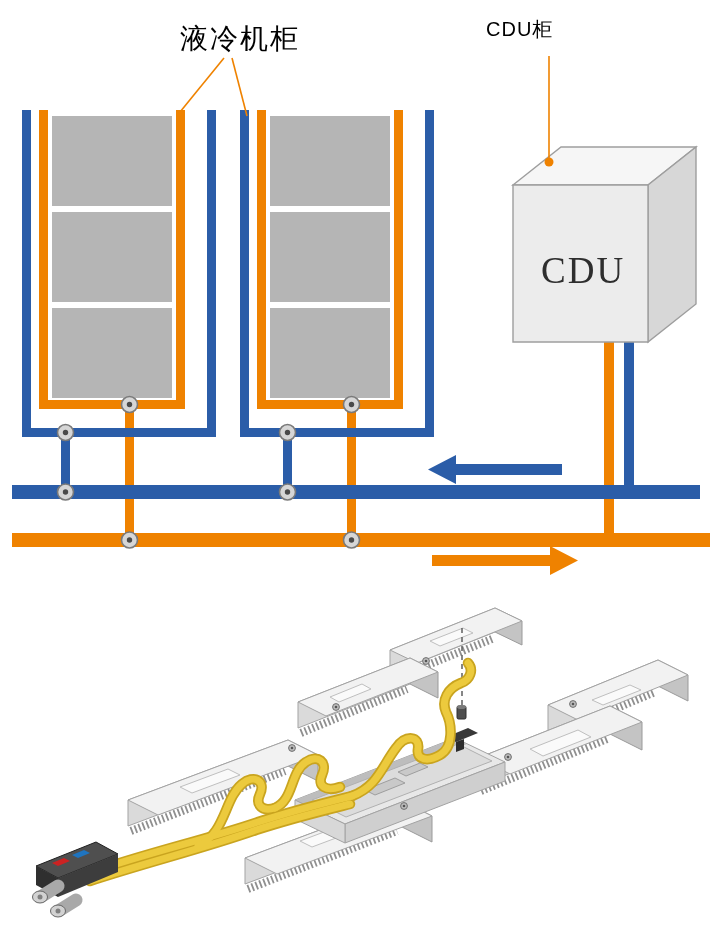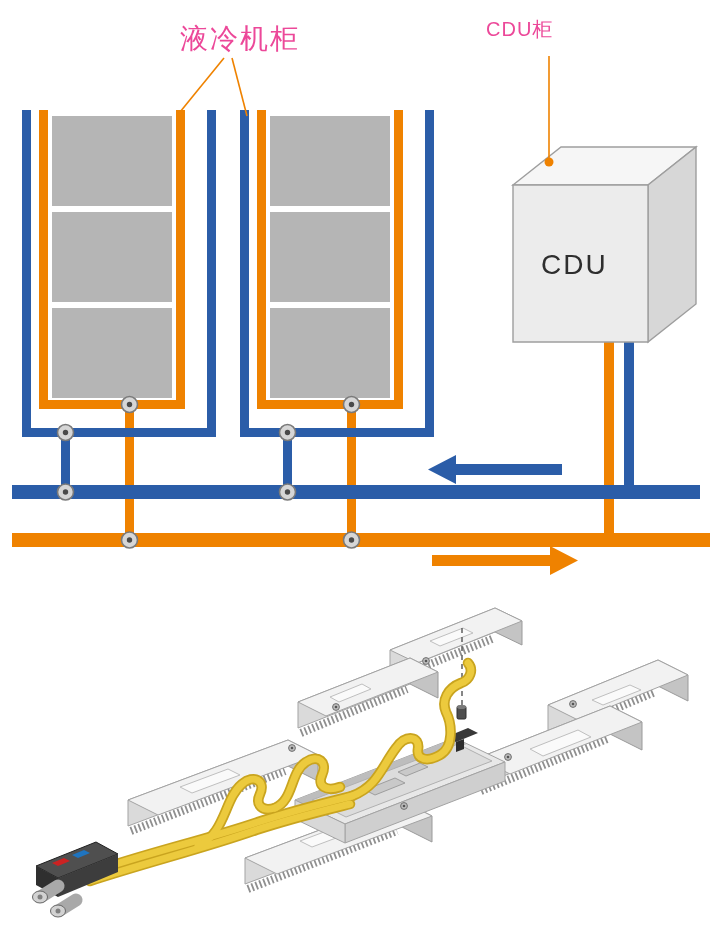--- a/index.html
+++ b/index.html
@@ -1,23 +1,23 @@
 <!DOCTYPE html>
 <html style="--pipe-blue: #2b5da8; --pipe-orange: #ef8200; --server-gray: #b5b5b5; --cdu-fill: #ececec; --hose-yellow: #ecca3d;"><head>
 <meta charset="utf-8">
 <style>
   html,body{margin:0;padding:0;background:#fff;}
   #stage{position:relative;width:712px;height:938px;background:#fff;overflow:hidden;
          font-family:"Liberation Sans",sans-serif;}
   #gfx{position:absolute;left:0;top:0;}
-  .label{position:absolute;color:#ec4899;white-space:nowrap;}
+  .label{position:absolute;color:#000000;white-space:nowrap;}
   #cab-label{left:180px;top:20px;font-size:28px;letter-spacing:2px;
              font-family:"DejaVu Serif","Liberation Serif",serif;}
   #cdu-cab-label{left:486px;top:16px;font-size:20px;letter-spacing:1px;}
-  #cdu-box-label{left:541px;top:249px;font-size:28px;letter-spacing:2px;color:#2e2e2e;}
+  #cdu-box-label{left:541px;top:249px;font-size:37px;letter-spacing:2px;color:#2e2e2e;font-family:Liberation Serif, serif;}
 
   
   .pb{fill:var(--pipe-blue,#2b5da8);}
   .po{fill:var(--pipe-orange,#ef8200);}
   .server{fill:var(--server-gray,#b5b5b5);}
   .lead{stroke:var(--pipe-orange,#ef8200);stroke-width:1.6;fill:none;}
   .valve circle{fill:#d6d6d6;stroke:#7a7a7a;stroke-width:1.6;}
   .valve .dot{fill:#4a4a4a;stroke:none;}
   .cdu-front{fill:var(--cdu-fill,#ececec);stroke:#9e9e9e;stroke-width:1.4;}
   .cdu-top{fill:#f6f6f6;stroke:#9e9e9e;stroke-width:1.4;}

